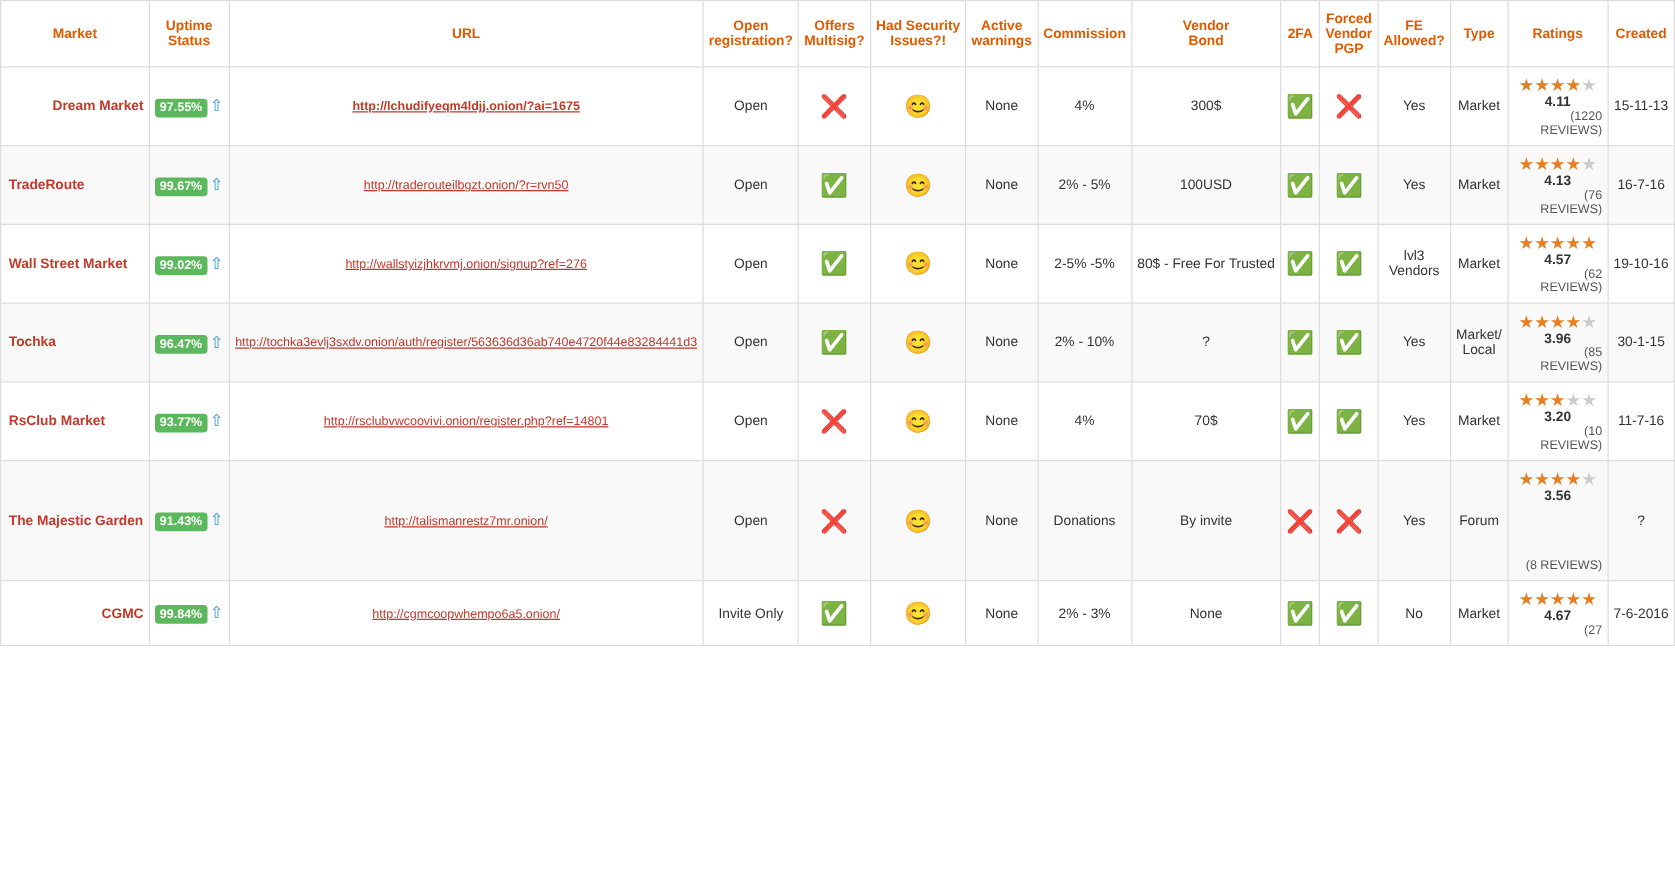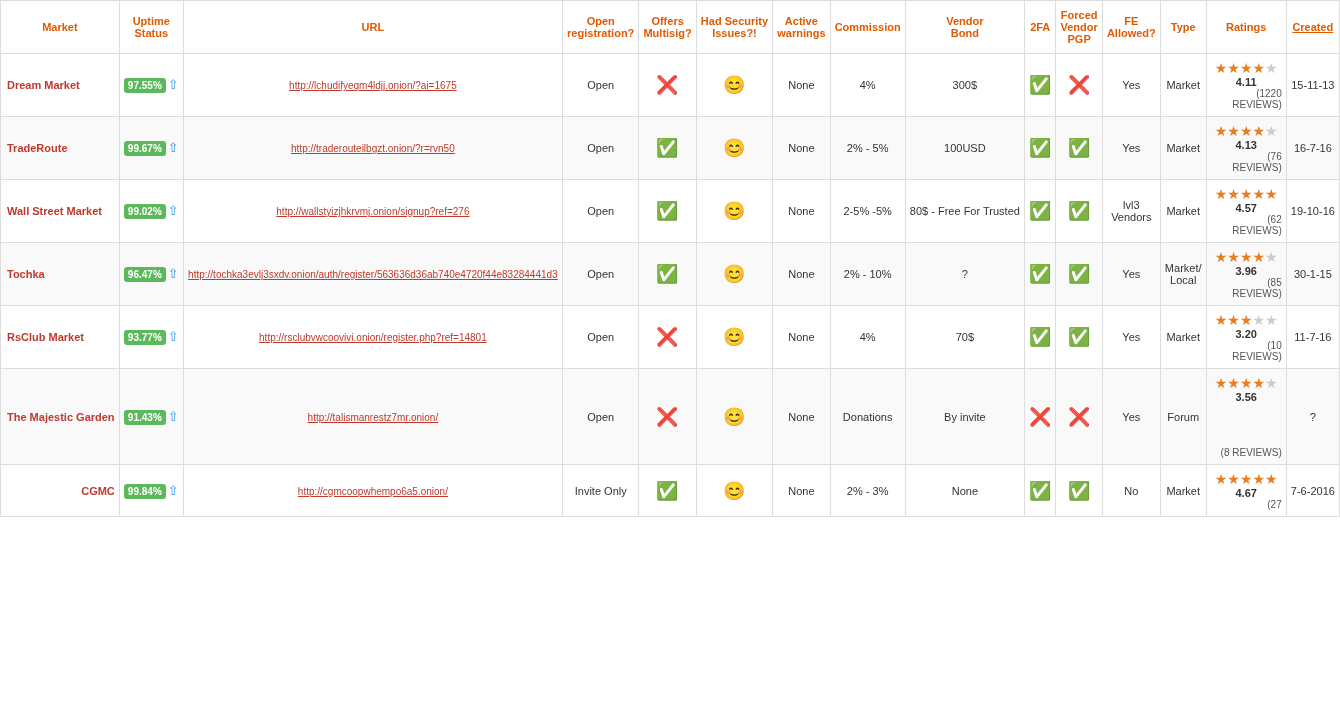--- a/index.html
+++ b/index.html
@@ -68,28 +68,28 @@
         <th style="white-space: pre-line;">Vendor
 Bond</th>
         <th style="white-space: pre-line;">2FA</th>
         <th style="white-space: pre-line;">Forced
 Vendor
 PGP</th>
         <th style="white-space: pre-line;">FE
 Allowed?</th>
         <th style="white-space: pre-line;">Type</th>
         <th style="white-space: pre-line;">Ratings</th>
-        <th style="white-space: pre-line; text-decoration: underline;">Created</th>
+        <th style="white-space: pre-line;">Created</th>
       </tr>
   </thead>
   <tbody id="table-body">
       <tr>
-        <td class="market-name" style="color: rgb(192, 57, 43); font-weight: bold; text-align: left;">Dream Market</td>
+        <td class="market-name" style="color: rgb(192, 57, 43); font-weight: bold; text-align: right;">Dream Market</td>
         <td class="uptime-cell"><span class="uptime-badge">97.55%</span><span class="arrow-up">⇧</span></td>
-        <td><a class="url-link" href="#" style="color: rgb(192, 57, 43); font-size: 10px; word-break: break-all;">http://lchudifyeqm4ldjj.onion/?ai=1675</a></td>
+        <td><a class="url-link" href="#" style="color: rgb(192, 57, 43); font-size: 10px; word-break: break-all; font-weight: bold;">http://lchudifyeqm4ldjj.onion/?ai=1675</a></td>
         <td>Open</td>
         <td><span class="icon-no">❌</span></td>
         <td><span class="icon-smile">😊</span></td>
         <td>None</td>
         <td>4%</td>
         <td style="white-space: pre-line;">300$</td>
         <td><span class="icon-yes">✅</span></td>
         <td><span class="icon-no">❌</span></td>
         <td style="white-space: pre-line;">Yes</td>
         <td style="white-space: pre-line;">Market</td>

